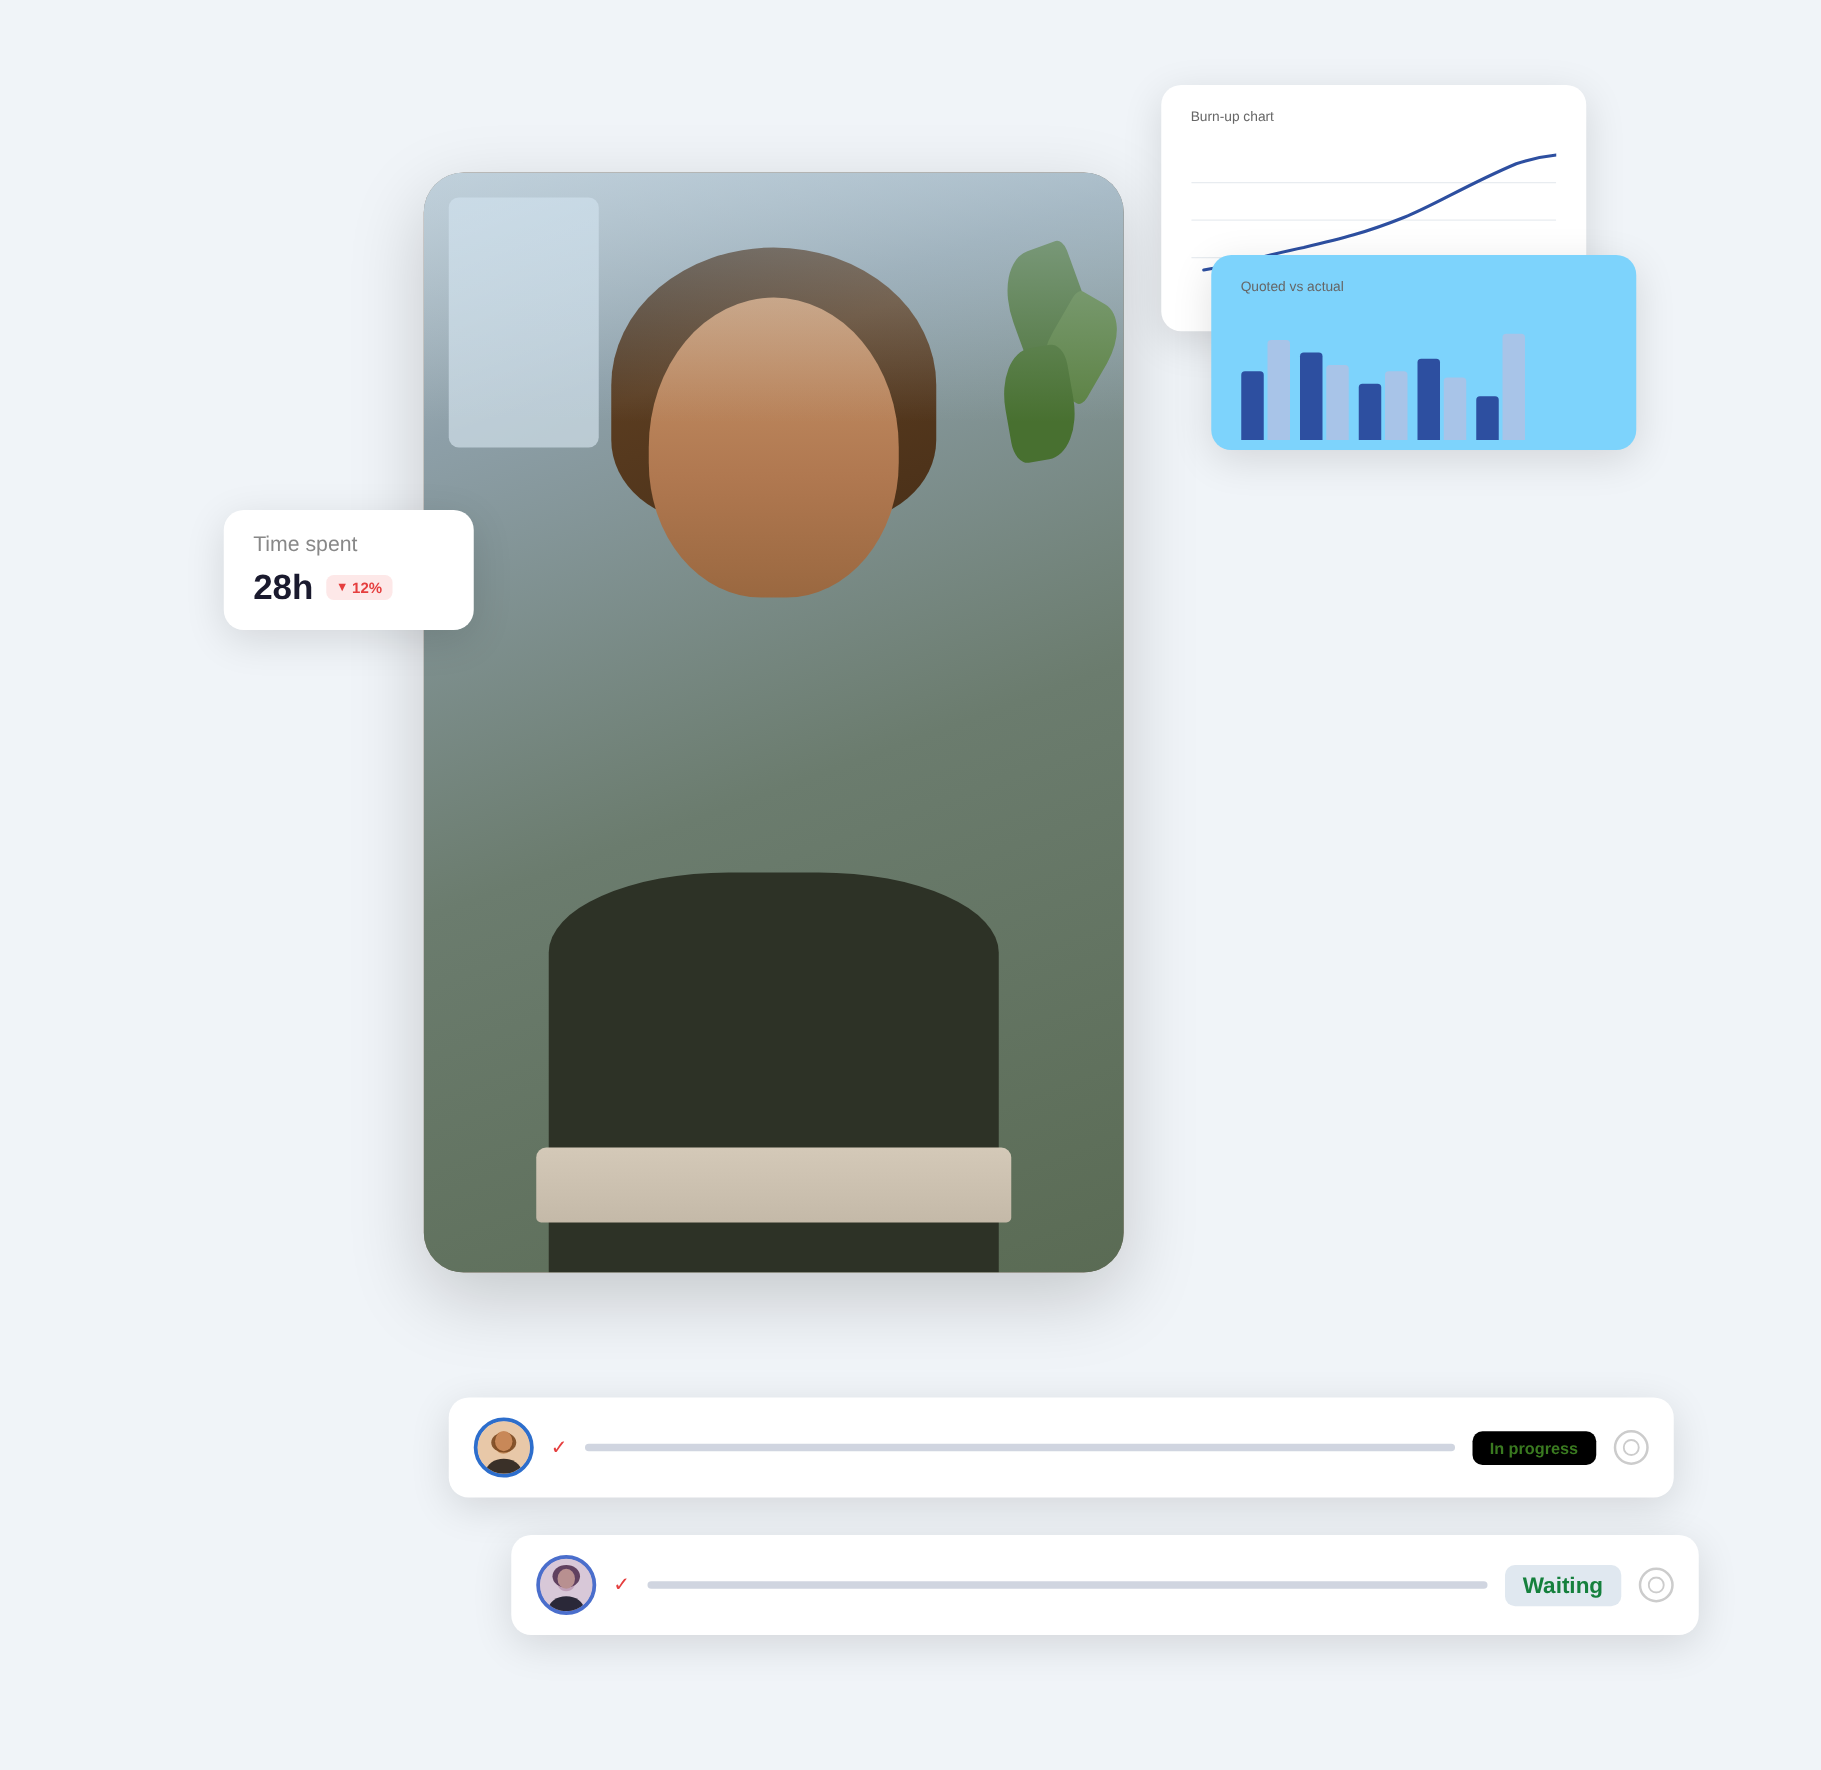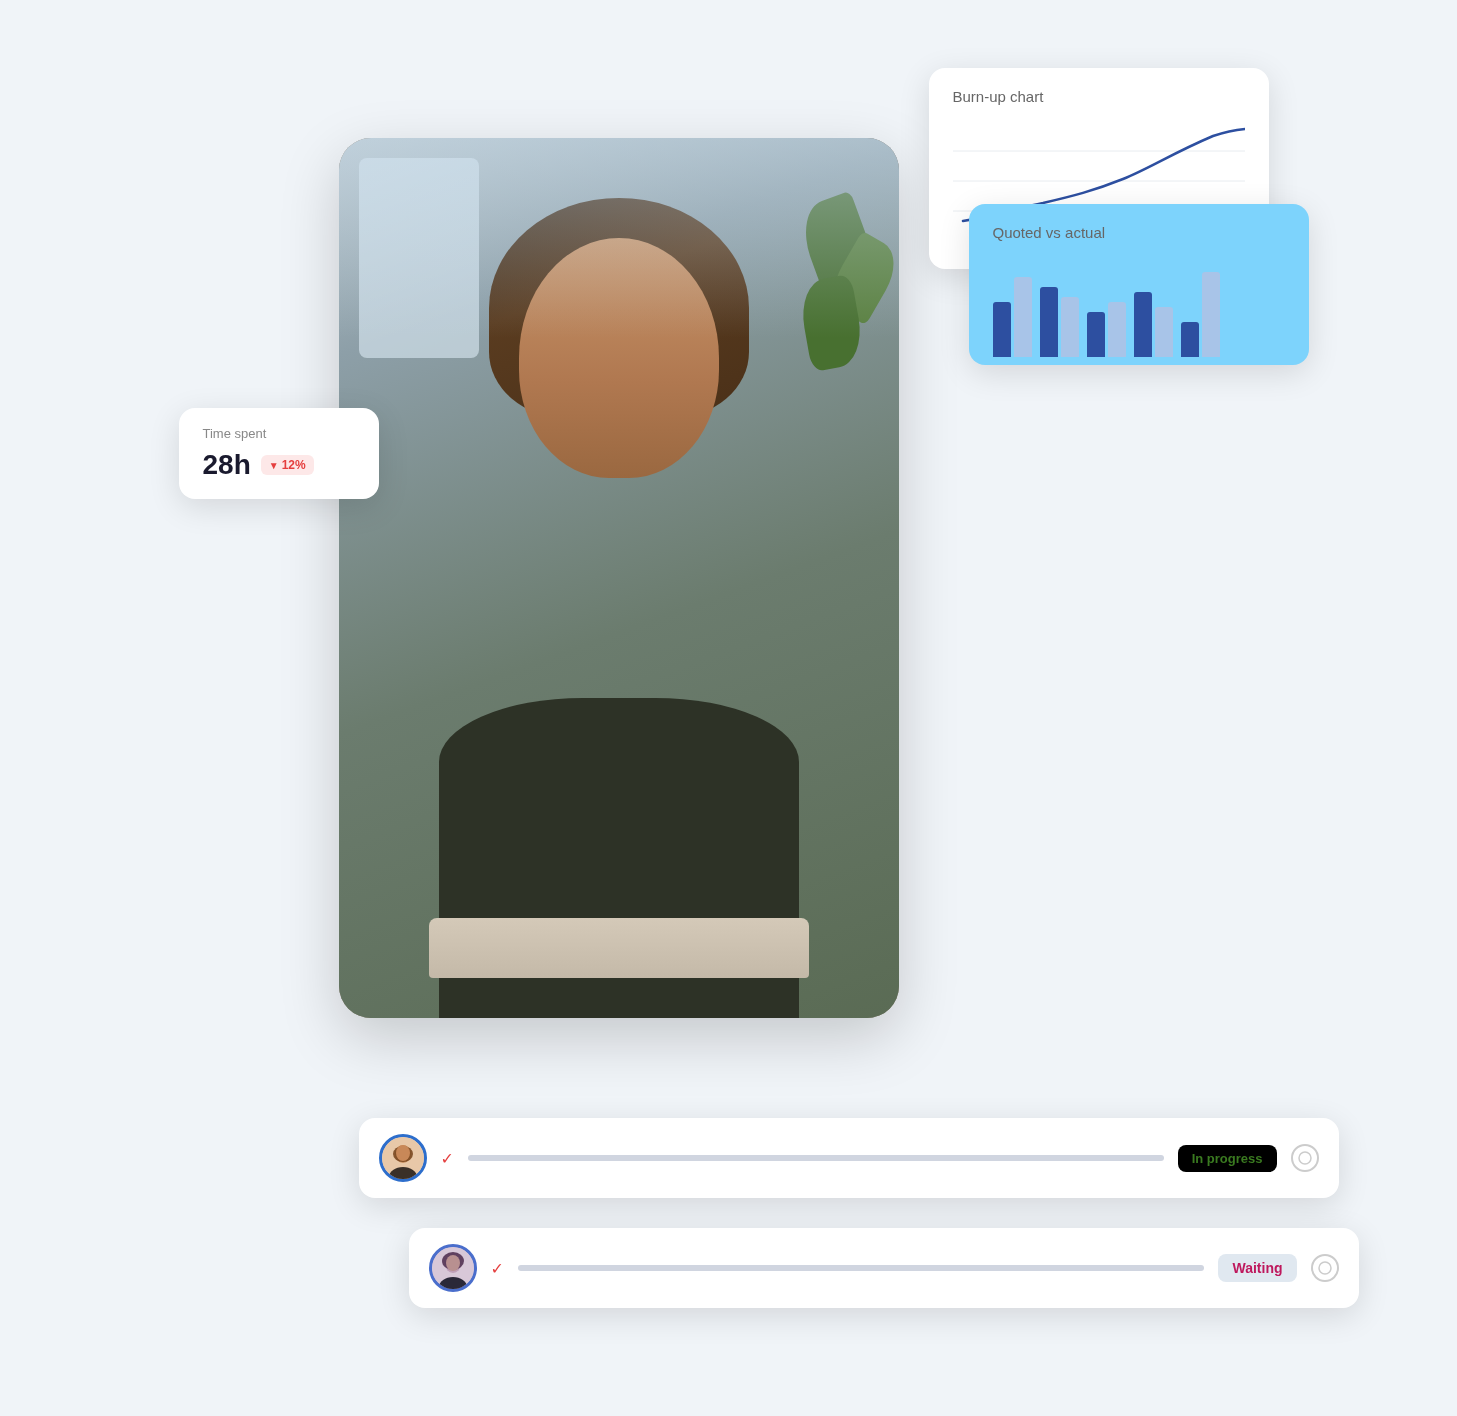--- a/index.html
+++ b/index.html
@@ -107,21 +107,21 @@
       top: 10px;
       right: 10px;
       width: 340px;
       background: white;
       border-radius: 16px;
       padding: 20px 24px 24px;
       box-shadow: 0 8px 32px rgba(0,0,0,0.12);
     }
 
     .card-title {
-      font-size: 15px;
+      font-size: 11px;
       color: #666;
       margin-bottom: 16px;
       font-weight: 400;
     }
 
     .burn-up-chart {
       width: 100%;
       height: 120px;
     }
 
@@ -165,21 +165,21 @@
       top: 350px;
       left: 0px;
       background: white;
       border-radius: 16px;
       padding: 18px 24px;
       box-shadow: 0 8px 32px rgba(0,0,0,0.12);
       min-width: 200px;
     }
 
     .stat-label {
-      font-size: 13px;
+      font-size: 17px;
       color: #888;
       margin-bottom: 8px;
     }
 
     .stat-value {
       font-size: 28px;
       font-weight: 700;
       color: #1a1a2e;
       display: flex;
       align-items: center;
@@ -280,22 +280,22 @@
       color: #3a7a20;
       font-size: 13px;
       font-weight: 600;
       padding: 6px 14px;
       border-radius: 8px;
       white-space: nowrap;
     }
 
     .status-badge-waiting {
       background: #e0e8f0;
-      color: #be185d;
-      font-size: 14px;
+      color: #15803d;
+      font-size: 18px;
       font-weight: 600;
       padding: 6px 14px;
       border-radius: 8px;
       white-space: nowrap;
     }
 
     .circle-check {
       width: 28px;
       height: 28px;
       border-radius: 50%;

